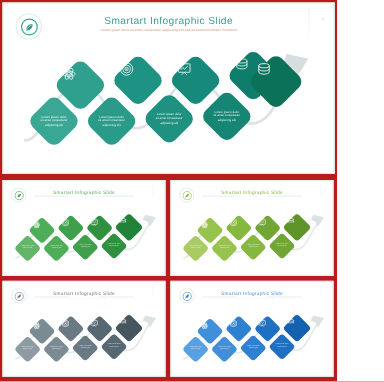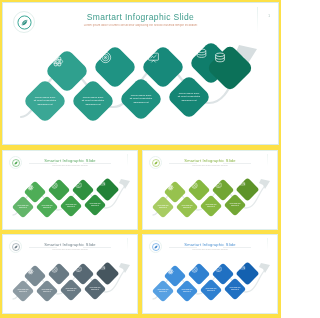--- a/index.html
+++ b/index.html
@@ -1,19 +1,19 @@
 <!DOCTYPE html>
 <html><head>
 <meta charset="utf-8">
 <style>
   html,body{margin:0;padding:0;background:#ffffff;}
   body{width:281px;height:318px;overflow:hidden;
        font-family:"Liberation Sans","DejaVu Sans",sans-serif;}
 
-  .page{position:relative;width:281px;height:318px;background:#fde047;}
+  .page{position:relative;width:281px;height:318px;background:#b91c1c;}
 
   
   .slide-main{position:absolute;left:2px;top:2px;width:277px;height:143px;
               background:#ffffff;border:1px solid #d8ebe7;box-sizing:border-box;
               overflow:hidden;}
 
   .logo{position:absolute;left:10px;top:8px;width:20px;height:20px;border-radius:50%;
         background:#ffffff;border:1px solid #e2efec;display:flex;align-items:center;
         justify-content:center;}
   .logo svg{display:block;}

